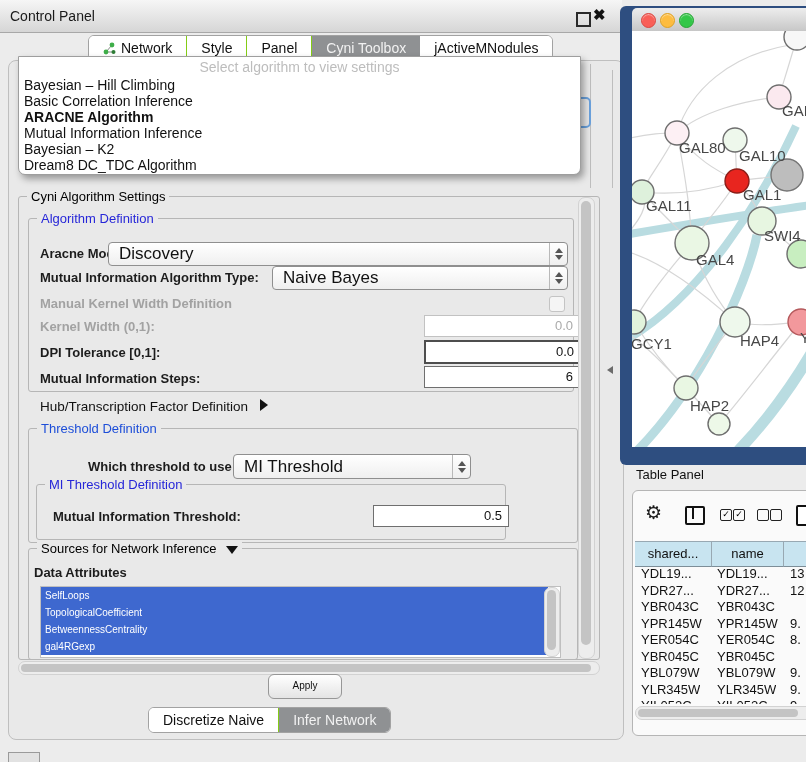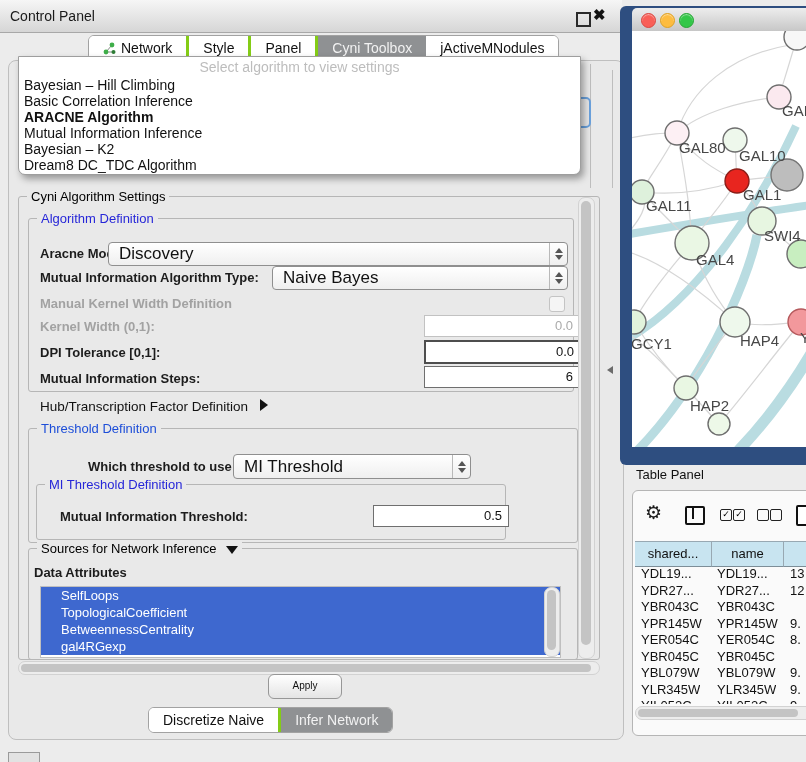--- a/index.html
+++ b/index.html
@@ -7,21 +7,21 @@
   #root{position:relative;width:806px;height:762px;background:#ececec;overflow:hidden}
   .abs{position:absolute}
   .nowrap{white-space:nowrap}
   
   #titlebar{left:0;top:0;width:622px;height:32px;background:linear-gradient(#f6f6f6,#d6d6d6);border-bottom:1px solid #a8a8a8}
   #cp-title{left:10px;top:8px;font-size:14px;color:#1a1a1a}
   #float-btn{left:576px;top:12px;width:11px;height:11px;border:2px solid #2a2a2a;background:transparent}
   #close-btn{left:593px;top:6px;font-size:15px;font-weight:bold;color:#111}
   .tabstrip{display:flex;background:#fff;border:1px solid #a2a2a2;border-radius:6px;overflow:hidden}
   #top-tabs{left:88px;top:35px;height:24px}
-  .tab{display:flex;align-items:center;gap:5px;padding:0 14px;font-size:14px;color:#111;border-right:3px solid #84cc16;background:#fff;cursor:default}
+  .tab{display:flex;align-items:center;gap:5px;padding:0 14px;font-size:14px;color:#111;border-right:1px solid #84cc16;background:#fff;cursor:default}
   .tab:last-child{border-right:none}
   .tab.sel{background:#8f9193;color:#f2f2f2;border-right:none}
   #main-panel{left:8px;top:60px;width:614px;height:678px;background:#e9e9e9;border:1px solid #bfbfbf;border-radius:8px}
   
   .frag-line{border-left:1px solid #bdbdbd}
   #frag-stepper{left:566px;top:97px;width:21px;height:27px;border:2px solid #6aa1dc;border-radius:5px;background:#e6e6e6;z-index:5}
   
   #algo-popup{left:18px;top:56px;width:561px;height:117px;background:#fff;border:1px solid #9e9e9e;border-radius:0 0 7px 7px;box-shadow:3px 4px 7px rgba(0,0,0,.35);z-index:30;font-size:14px}
   #algo-popup .prompt{height:20px;line-height:20px;text-align:center;color:#bdbdbd}
   #algo-popup .item{height:16px;line-height:16px;padding-left:5px;color:#111}
@@ -40,21 +40,21 @@
   .tri-dn{width:0;height:0;border-left:4px solid transparent;border-right:4px solid transparent;border-top:5px solid #555}
   .fld{background:#fff;text-align:right;font-size:13px;line-height:18px;padding:1px 6px;color:#111}
   .fld.dark{border:2px solid #4e4e4e}
   .fld.mid{border:1px solid #6f6f6f}
   .fld.off{border:1px solid #c2c2c2;color:#aaa}
   .chk{width:14px;height:14px;border:1px solid #c4c4c4;border-radius:3px;background:#f5f5f5}
   .arrow-r{width:0;height:0;border-top:6px solid transparent;border-bottom:6px solid transparent;border-left:8px solid #111;display:inline-block}
   .arrow-d{width:0;height:0;border-left:6px solid transparent;border-right:6px solid transparent;border-top:8px solid #111;display:inline-block}
   
   #attr-list{left:40px;top:586px;width:519px;height:70px;background:#fff;border:1px solid #bfbfbf;overflow:hidden;z-index:2}
-  .attr-item{height:17px;line-height:17px;padding-left:20px;font-size:13px;color:#fff;background:#3e68cf;width:503px}
+  .attr-item{height:17px;line-height:17px;padding-left:4px;font-size:10px;color:#fff;background:#3e68cf;width:503px}
   .vscroll{background:#ededed;border:1px solid #d2d2d2;border-radius:7px}
   .vthumb{position:absolute;left:2px;width:9px;background:#c4c4c4;border-radius:5px}
   .hscroll{background:#ededed;border:1px solid #d2d2d2;border-radius:7px}
   .hthumb{position:absolute;top:2px;height:8px;background:#c4c4c4;border-radius:5px}
   
   #apply-btn{left:268px;top:674px;width:72px;height:23px;background:linear-gradient(#ffffff,#e4e4e4);border:1px solid #979797;border-radius:6px;font-size:10px;text-align:center;line-height:21px;color:#111}
   #bottom-tabs{left:148px;top:707px;height:24px}
   
   #net-frame{left:620px;top:6px;width:186px;height:459px;background:#2e4e80;border-radius:6px 0 0 6px}
   #net-title{left:632px;top:8px;width:174px;height:23px;background:linear-gradient(#ededed,#c7c7c7);border-bottom:1px solid #8d8d8d;border-radius:5px 0 0 0}
@@ -176,21 +176,21 @@
   <div class="abs combo" style="left:233px;top:454px;width:236px;height:23px">
     <span class="val">MI Threshold</span>
     <span class="stepper">
         <span class="tri-up"></span>
         <span class="tri-dn"></span>
       </span>
   </div>
   <div class="abs gbox" style="left:36px;top:484px;width:468px;height:54px">
     <span class="gtitle t-blue">MI Threshold Definition</span>
   </div>
-  <div class="abs lbl" style="left:60px;top:509px">Mutual Information Threshold:</div>
+  <div class="abs lbl" style="left:53px;top:509px">Mutual Information Threshold:</div>
   <div class="abs fld mid" style="left:373px;top:505px;width:122px">0.5</div>
 
   <div class="abs gbox" style="left:28px;top:548px;width:548px;height:110px">
     <span class="gtitle">
       <span>Sources for Network Inference</span>
       <span class="arrow-d" style="margin-left:6px;transform:translateY(1px)"></span>
     </span>
   </div>
   <div class="abs lbl" style="left:34px;top:565px">Data Attributes</div>
   <div class="abs" id="attr-list">

